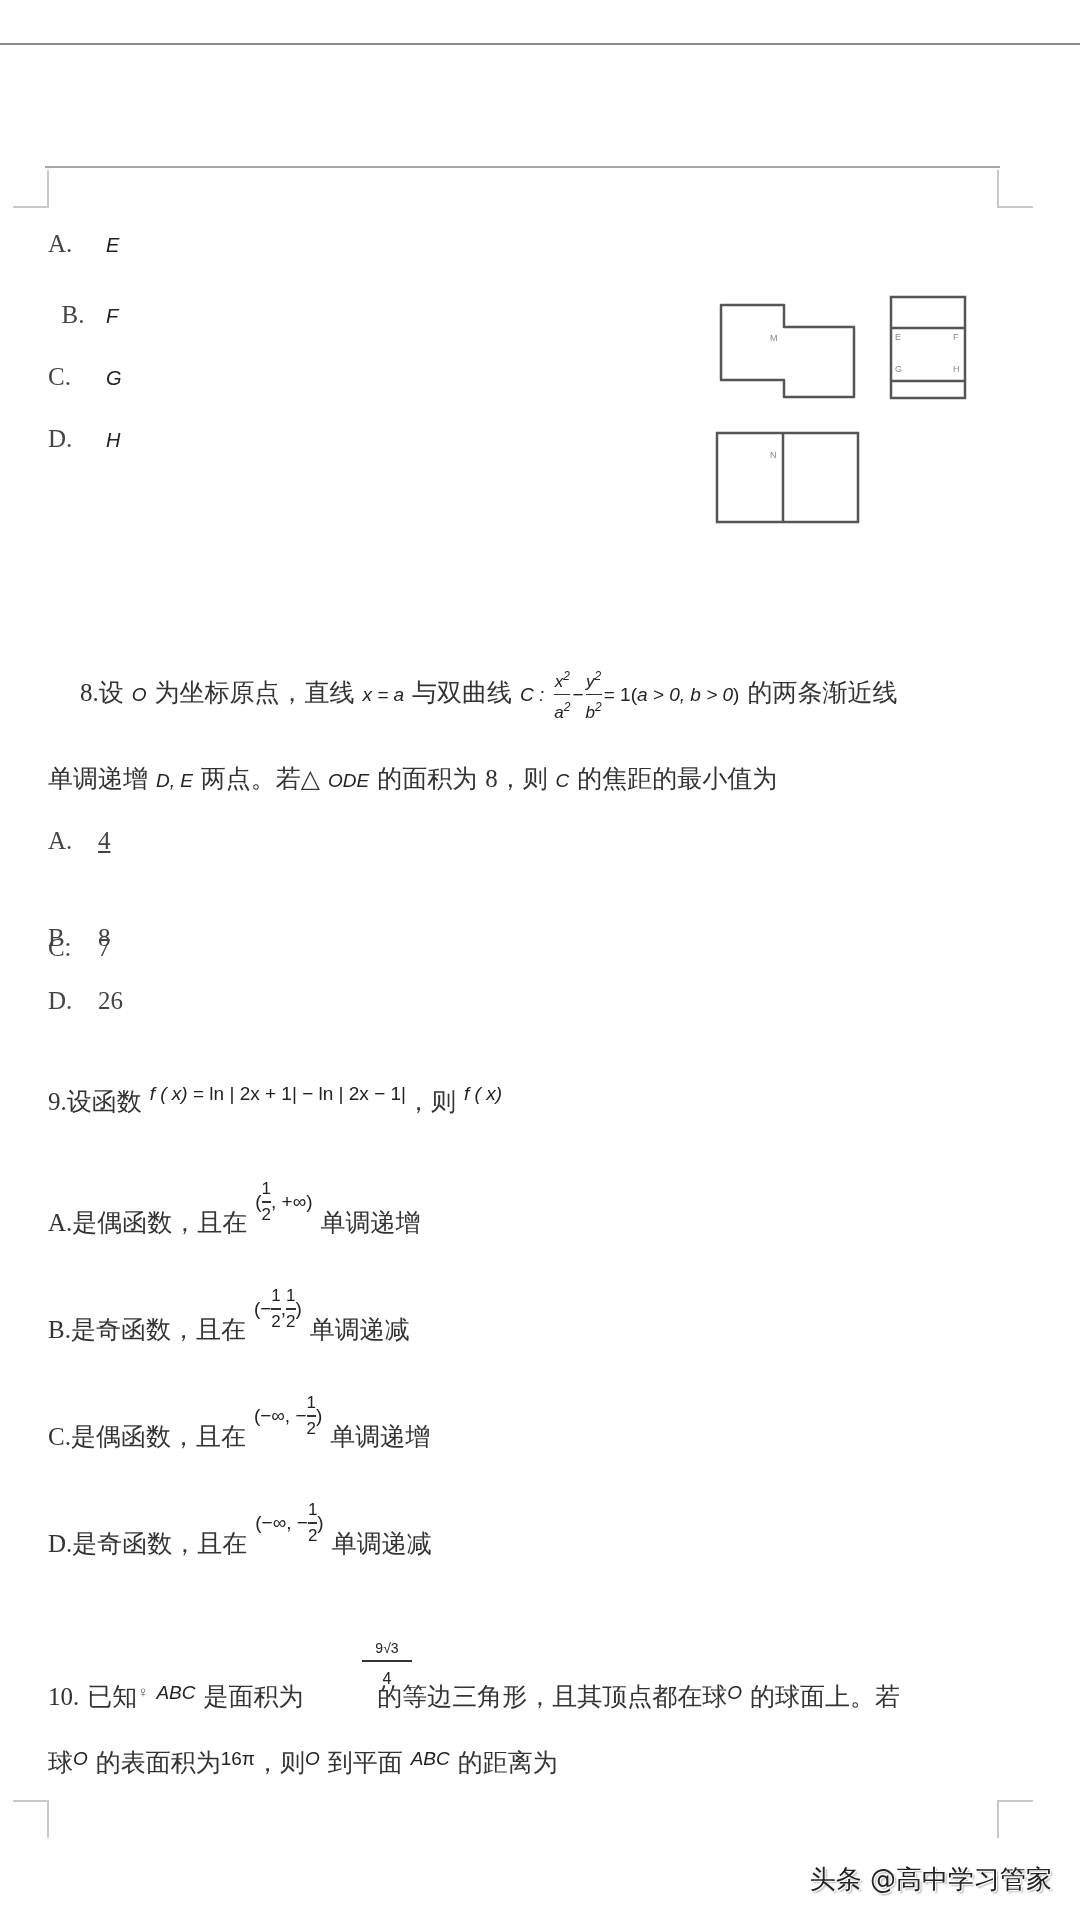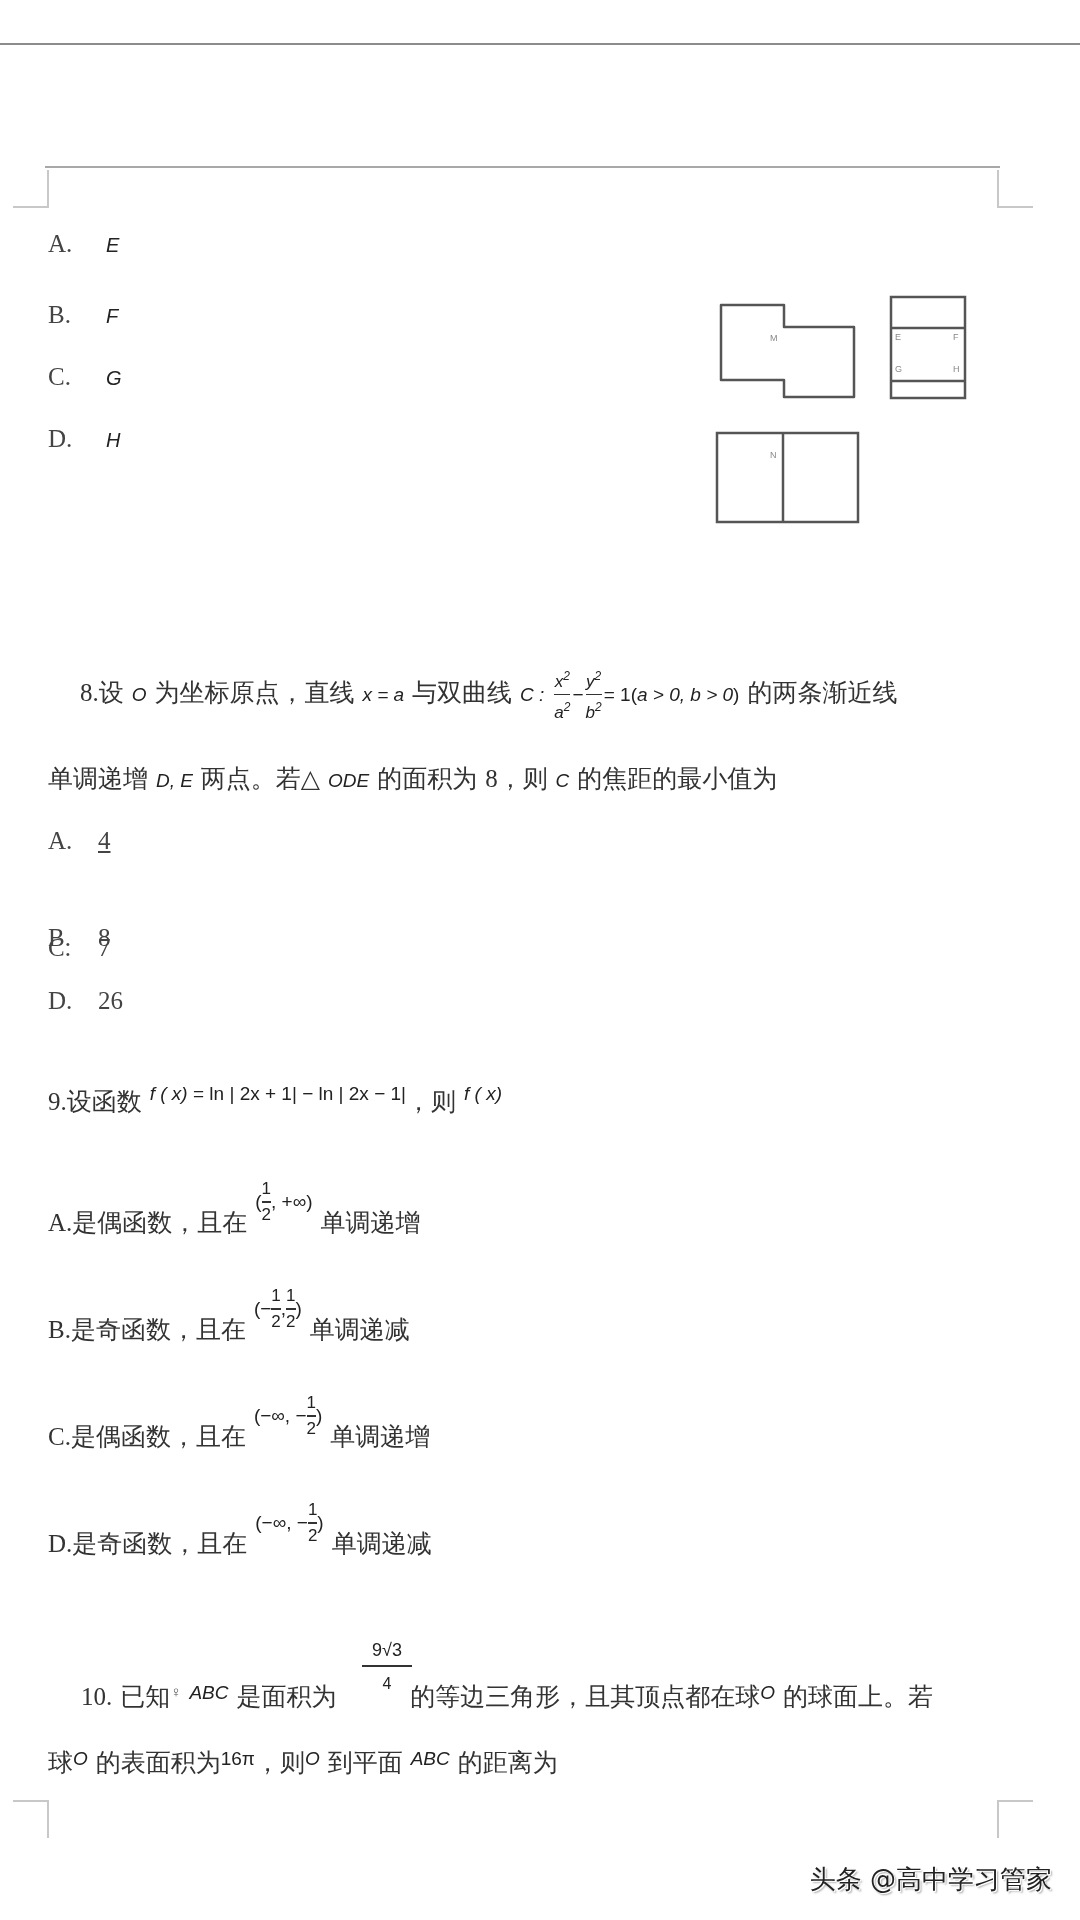--- a/index.html
+++ b/index.html
@@ -34,21 +34,21 @@
 
 <div class="corner" style="left:13px; top:170px; width:34px; height:36px; border-right-width:2px; border-bottom-width:2px;"></div>
 <div class="corner" style="left:997px; top:170px; width:34px; height:36px; border-left-width:2px; border-bottom-width:2px;"></div>
 <div class="corner" style="left:13px; top:1800px; width:34px; height:36px; border-right-width:2px; border-top-width:2px;"></div>
 <div class="corner" style="left:997px; top:1800px; width:34px; height:36px; border-left-width:2px; border-top-width:2px;"></div>
 
 <div class="opt" style="top:229px;">
   <span class="lbl">A.</span>
   <span class="val-it">E</span>
 </div>
-<div class="opt" style="top:300px;">
+<div class="opt" style="top:300px;text-align:center;">
   <span class="lbl">B.</span>
   <span class="val-it">F</span>
 </div>
 <div class="opt" style="top:362px;">
   <span class="lbl">C.</span>
   <span class="val-it">G</span>
 </div>
 <div class="opt" style="top:424px;">
   <span class="lbl">D.</span>
   <span class="val-it">H</span>
@@ -172,25 +172,25 @@
     <span class="mr">(−∞, −</span><span class="frac" style="margin:0;">
         <span class="num" style="font-style:normal;">1</span>
         <span class="bar"></span>
         <span class="den" style="font-style:normal;">2</span>
       </span><span class="mr">)</span>
   </span>
   <span>单调递减</span>
 </div>
 
 <div class="abs" style="left:362px; top:1640px; width:50px; text-align:center;">
-  <div class="mr" style="font-size:18px;">9√3</div>
+  <div class="mr" style="font-size:14px;">9√3</div>
   <div style="height:2px; background:#333; margin:4px 0 8px 0;"></div>
   <div class="mr" style="font-size:16px;">4</div>
 </div>
-<div class="line" style="top:1680px;margin-left:33px;">
+<div class="line" style="top:1680px;">
   <span class="serif">10.</span>
   <span>已知</span><span class="mr" style="font-size:15px; position:relative; top:-8px; color:#555;">♀</span>
   <span class="m" style="position:relative; top:-6px;">ABC</span>
   <span>是面积为</span>
   <span style="display:inline-block; width:58px;"></span>
   <span>的等边三角形，且其顶点都在球</span><span class="m" style="position:relative; top:-6px;">O</span>
   <span>的球面上。若</span>
 </div>
 
 <div class="line" style="top:1746px;">

